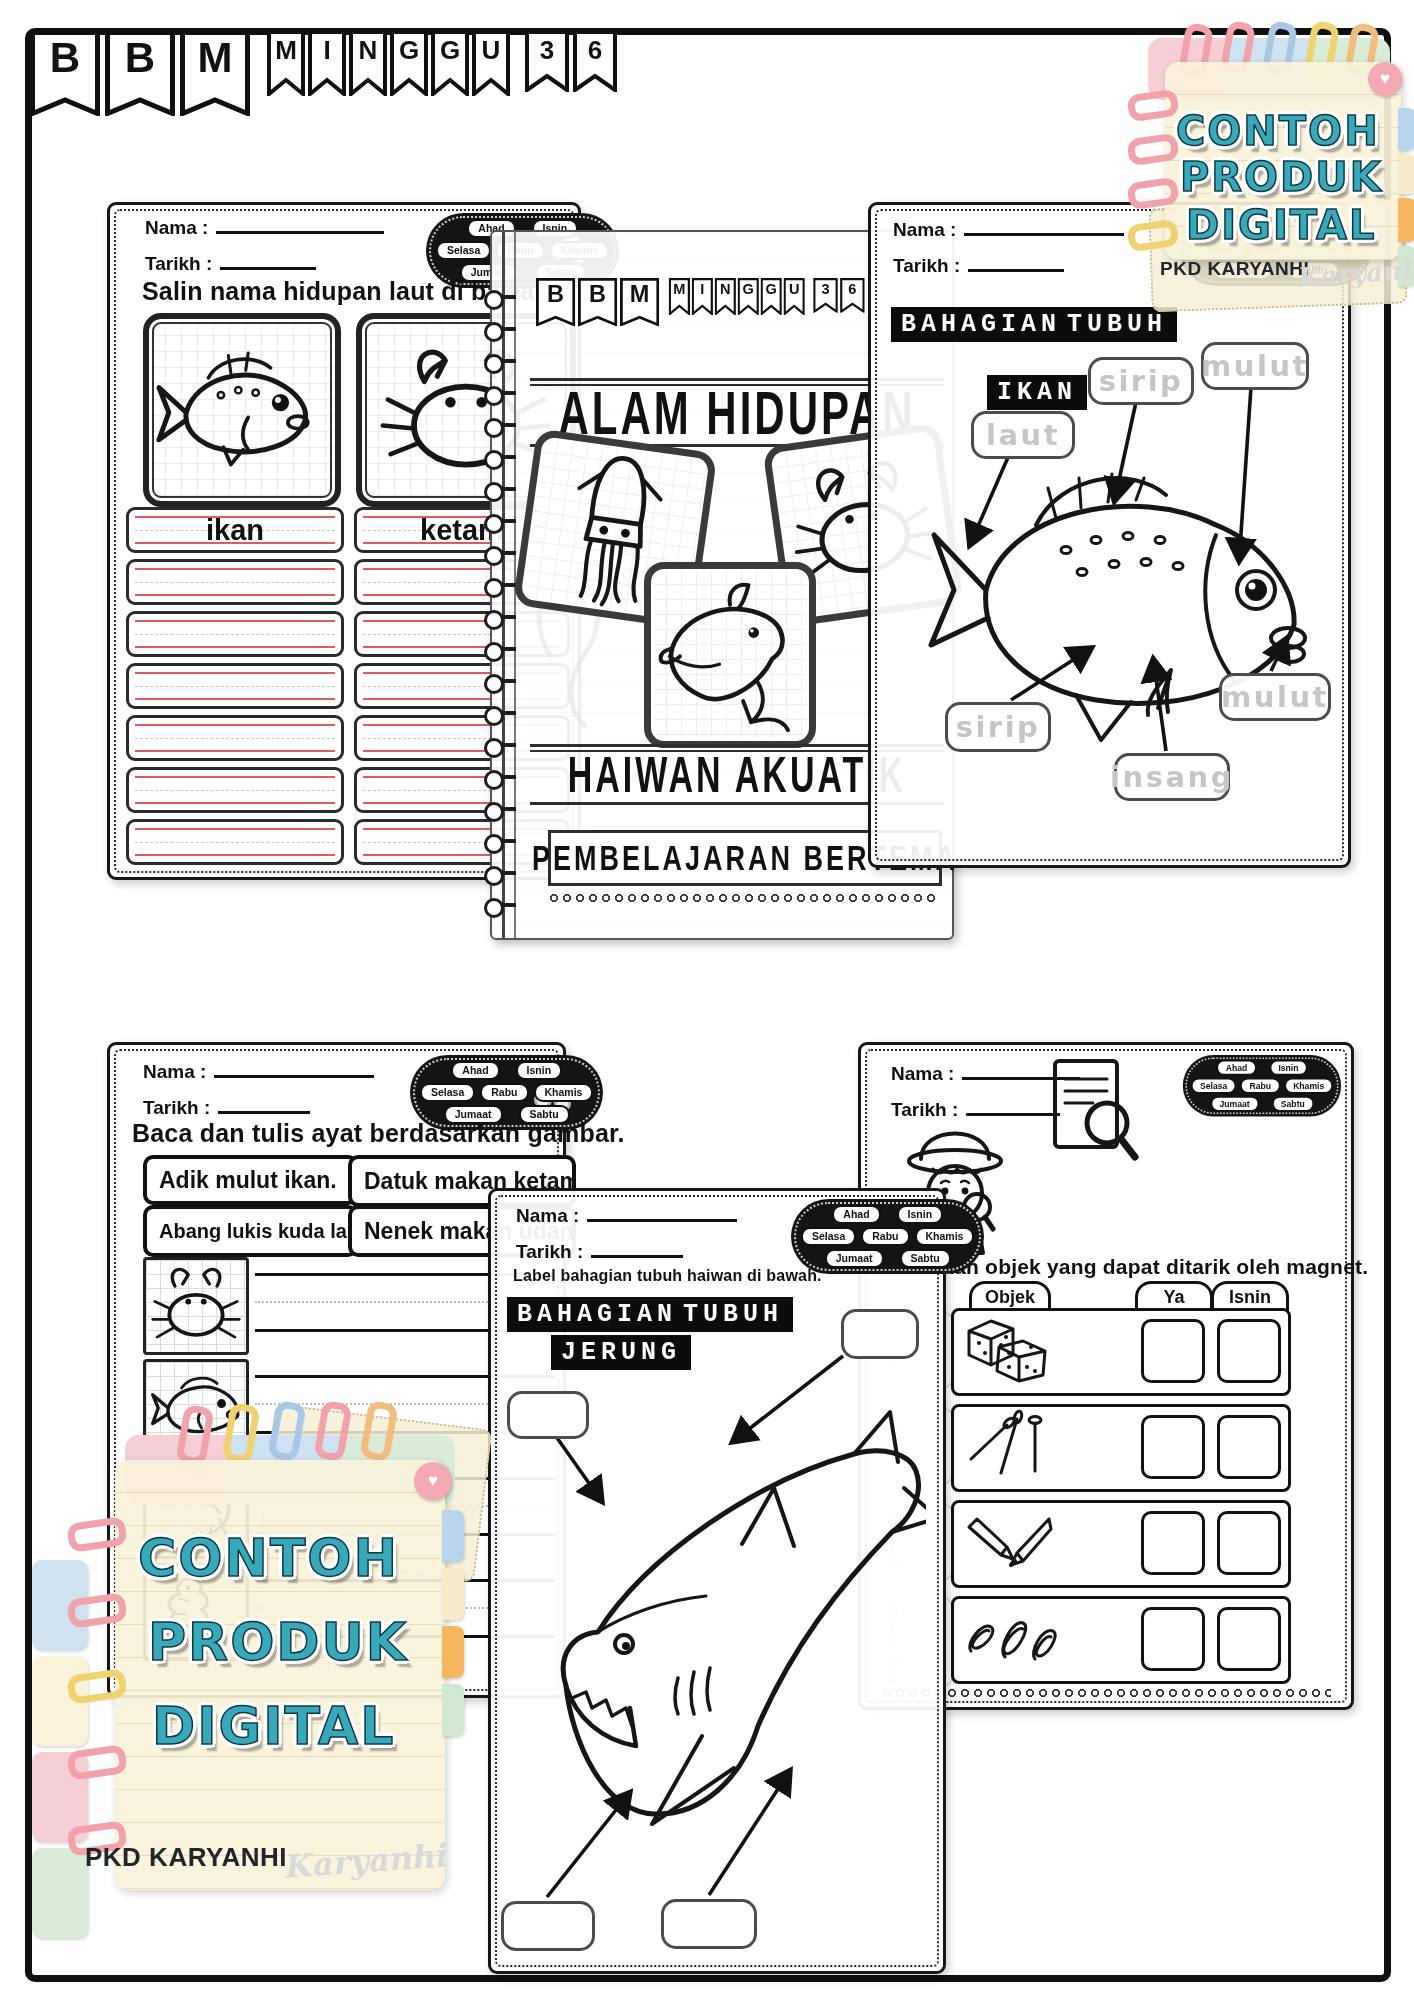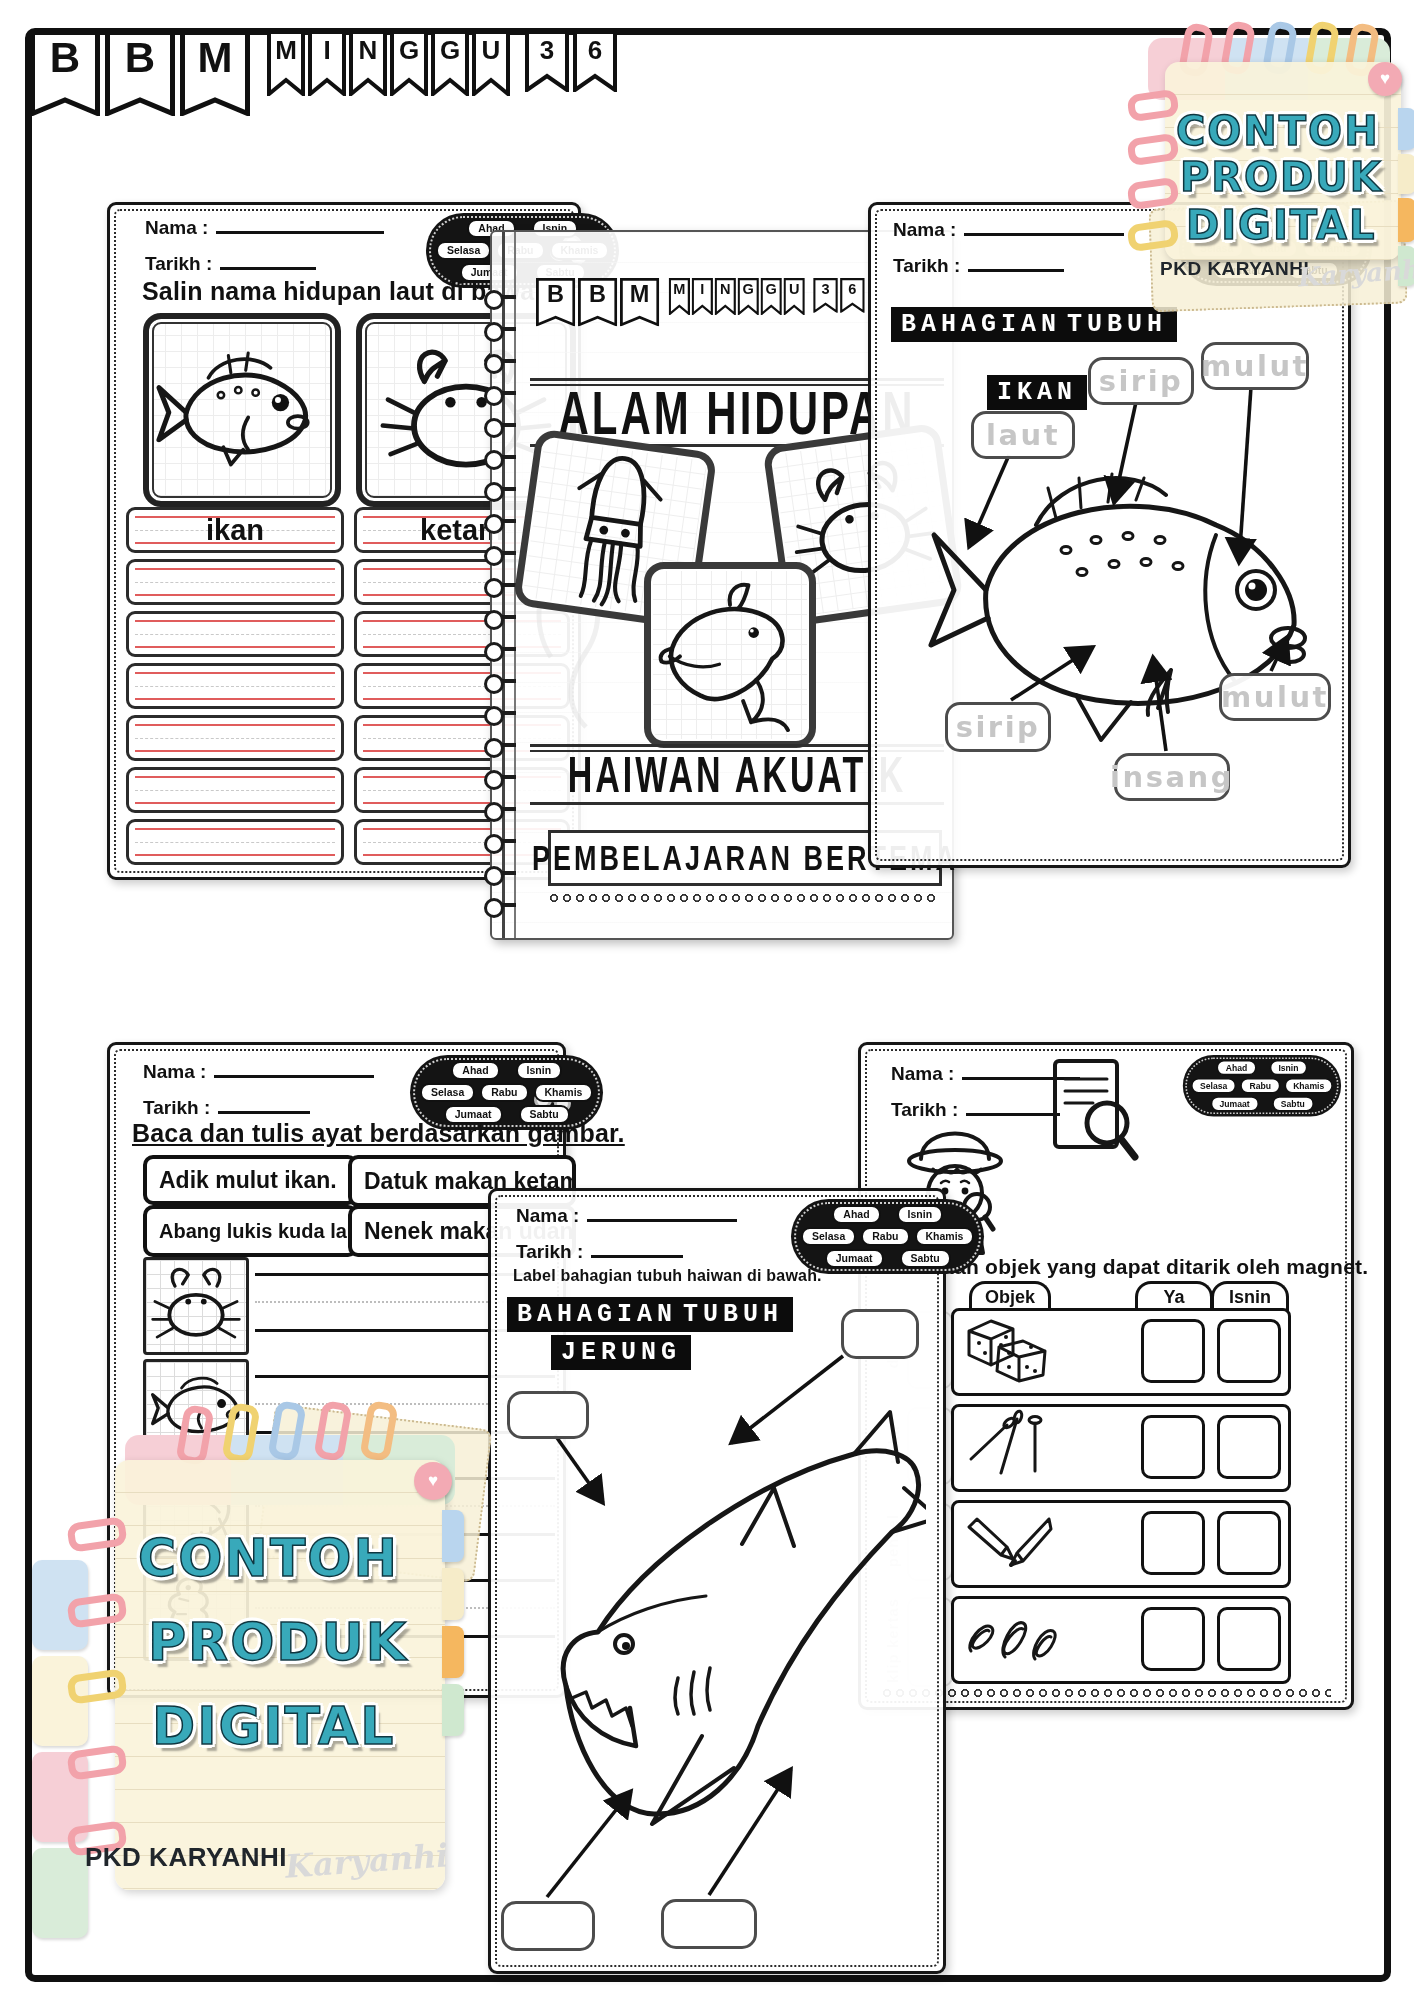--- a/index.html
+++ b/index.html
@@ -583,21 +583,21 @@
         <div class="brow" style="gap: 16px; z-index: 1; position: relative;">
           <span class="pill">Jumaat</span>
           <span class="pill">Sabtu</span>
         </div>
       </div>
     <div class="coral" style="left:424px;top:38px;">
       <i style="left:0;top:8px;width:12px;height:12px;"></i>
         <i style="left:12px;top:0;width:14px;height:14px;"></i>
         <i style="left:20px;top:12px;width:11px;height:11px;"></i>
       </div>
-    <div class="wtitle" style="left:22px;top:74px;font-size:25px;text-decoration:underline;">Baca dan tulis ayat berdasarkan gambar.</div>
+    <div class="wtitle" style="left:22px;top:74px;font-size:25px;">Baca dan tulis ayat berdasarkan gambar.</div>
 
     <div class="sbox" style="left:33px;top:110px;width:195px;height:42px;">
         <span>Adik mulut ikan.</span>
       </div>
     <div class="sbox" style="left:238px;top:110px;width:208px;height:44px;">
         <span>Datuk makan ketam.</span>
       </div>
     <div class="sbox" style="left:33px;top:160px;width:195px;height:44px;font-size:20px;">
         <span>Abang lukis kuda laut.</span>
       </div>

